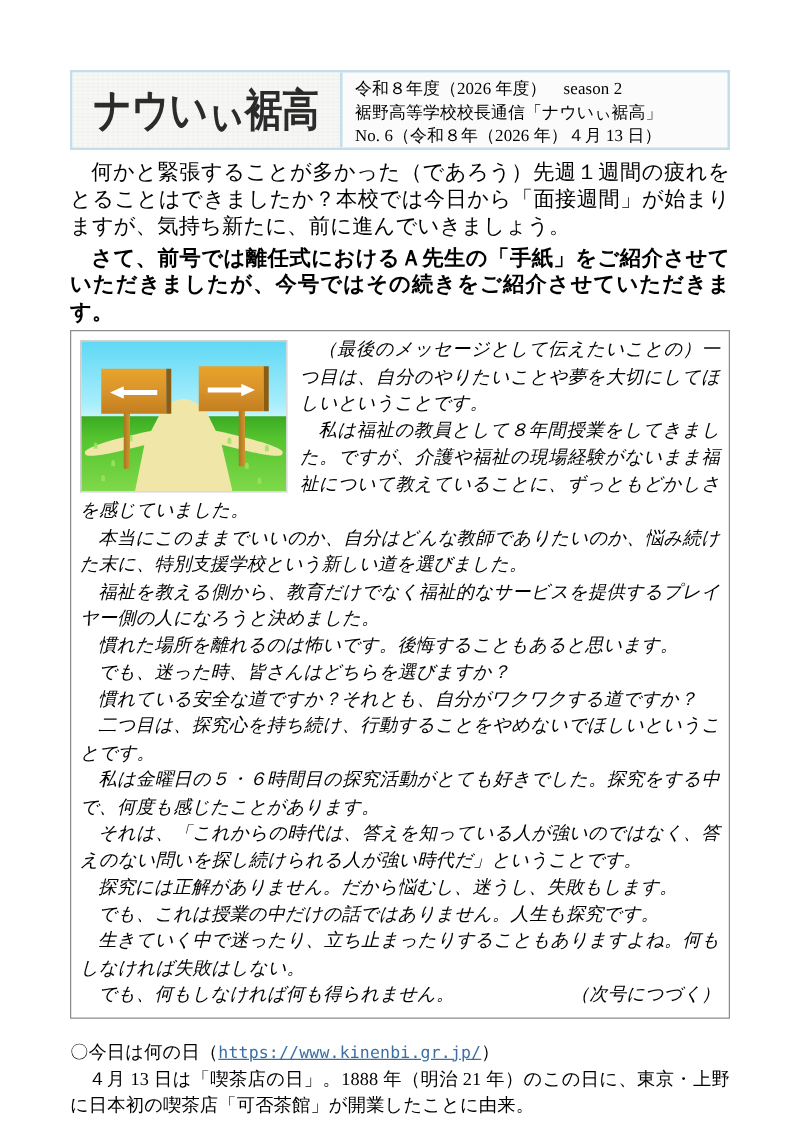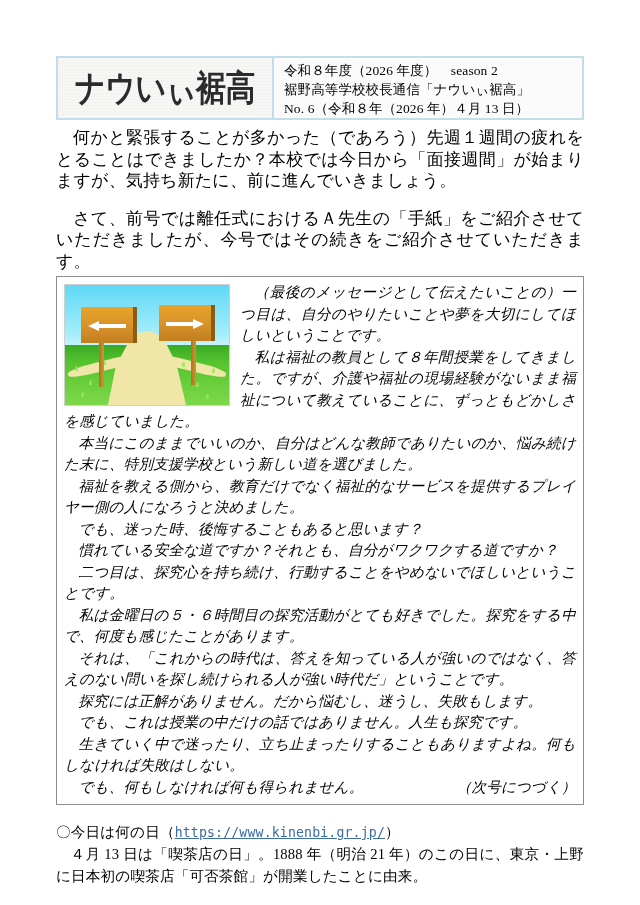--- a/index.html
+++ b/index.html
@@ -75,21 +75,22 @@
     text-align: justify;
     text-justify: inter-ideograph;
     text-indent: 1em;
     margin: 0;
     letter-spacing: 0.15px;
   }
   .intro-block {
     margin-top: 7px;
   }
   .intro-block .body-para + .body-para {
-    margin-top: 16px;
+    margin-top: 4px;
+    font-weight: bold;
   }
 
   
   .letter-box {
     border: 1px solid #8d8d8d;
     margin-top: 4px;
     padding: 5px 7px 6px 7px;
     box-sizing: border-box;
     font-style: italic;
   }
@@ -281,21 +282,22 @@
       </div>
     </div>
 
     <p class="letter-text">（最後のメッセージとして伝えたいことの）一つ目は、自分のやりたいことや夢を大切にしてほしいということです。</p>
     <p class="letter-text">私は福祉の教員として８年間授業をしてきました。ですが、介護や福祉の現場経験がないまま福祉について教えていることに、ずっともどかしさを感じていました。</p>
 
     <div style="clear:both;"></div>
 
     <p class="letter-text">本当にこのままでいいのか、自分はどんな教師でありたいのか、悩み続けた末に、特別支援学校という新しい道を選びました。</p>
     <p class="letter-text">福祉を教える側から、教育だけでなく福祉的なサービスを提供するプレイヤー側の人になろうと決めました。</p>
-    <p class="letter-text">でも、迷った時、後悔することもあると思います？</p>
+    <p class="letter-text">慣れた場所を離れるのは怖いです。後悔することもあると思います。</p>
+    <p class="letter-text">でも、迷った時、皆さんはどちらを選びますか？</p>
     <p class="letter-text">慣れている安全な道ですか？それとも、自分がワクワクする道ですか？</p>
     <p class="letter-text">二つ目は、探究心を持ち続け、行動することをやめないでほしいということです。</p>
     <p class="letter-text">私は金曜日の５・６時間目の探究活動がとても好きでした。探究をする中で、何度も感じたことがあります。</p>
     <p class="letter-text">それは、「これからの時代は、答えを知っている人が強いのではなく、答えのない問いを探し続けられる人が強い時代だ」ということです。</p>
     <p class="letter-text">探究には正解がありません。だから悩むし、迷うし、失敗もします。</p>
     <p class="letter-text">でも、これは授業の中だけの話ではありません。人生も探究です。</p>
     <p class="letter-text">生きていく中で迷ったり、立ち止まったりすることもありますよね。何もしなければ失敗はしない。</p>
 
     <p class="letter-text clearfix">
       <span>でも、何もしなければ何も得られません。</span>

